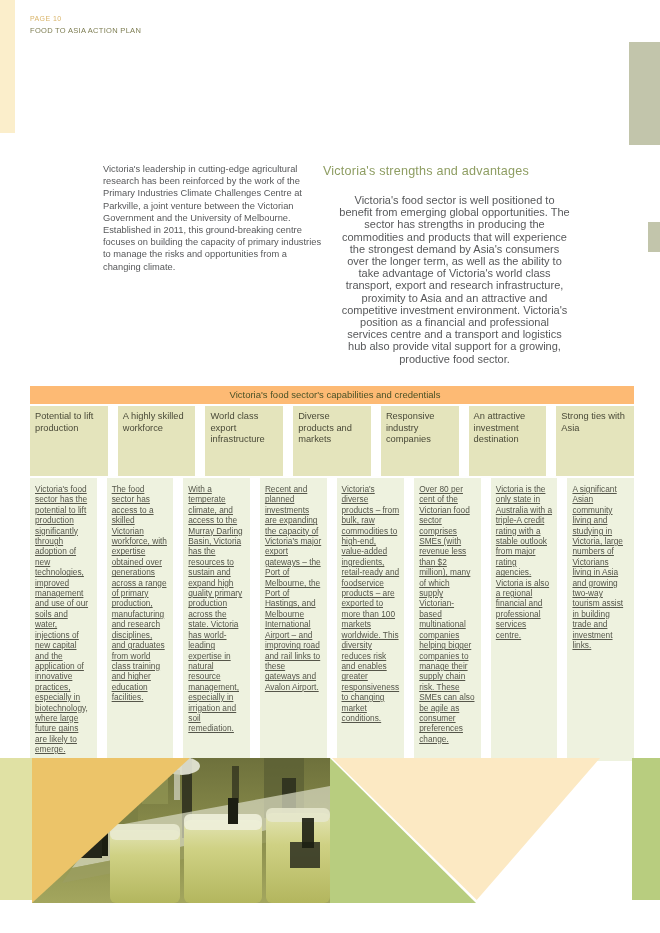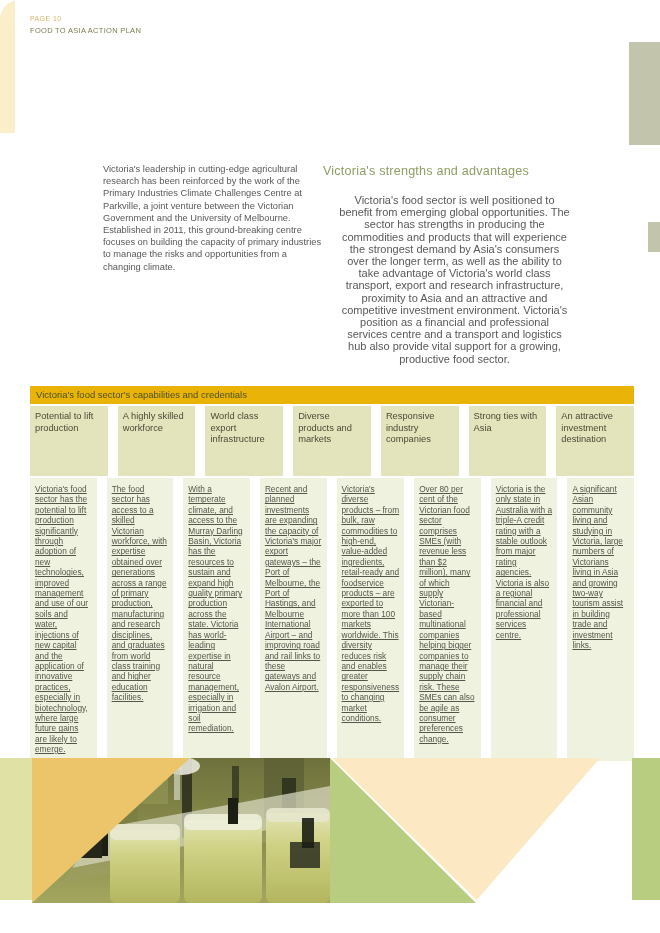--- a/index.html
+++ b/index.html
@@ -1,35 +1,35 @@
 <!DOCTYPE html>
 <html><head>
 <meta charset="utf-8">
 <style>
   html,body{margin:0;padding:0;background:#fff;}
   .page{
     position:relative;width:660px;height:933px;margin:0 auto;background:#ffffff;
-    font-family:"Liberation Sans", sans-serif;color:#57585a;overflow:hidden;border-radius:19px;
+    font-family:"Liberation Sans", sans-serif;color:#57585a;overflow:hidden;
   }
   
   .strip-top-left{position:absolute;left:0;top:0;width:15px;height:133px;background:#fbeecb;}
   .block-top-right{position:absolute;left:629px;top:42px;width:31px;height:103px;background:#c2c5ab;}
   .block-right-small{position:absolute;left:648px;top:222px;width:12px;height:30px;background:#c2c5ab;}
   
   .pagehead{position:absolute;left:30px;top:14px;line-height:10px;}
   .page-label{font-size:7px;color:#d9b469;letter-spacing:.4px;}
   .doc-title{font-size:7.5px;color:#7d7d52;letter-spacing:.3px;margin-top:2px;}
   
   .col-left{position:absolute;left:90px;top:163px;width:224px;font-size:9.3px;line-height:12.2px;margin-left:13px;}
   .col-right{position:absolute;left:323px;top:164px;width:263px;}
   .strengths-heading{font-size:12.6px;color:#8e9d62;margin:0 0 5px 0;font-weight:400;letter-spacing:.2px;}
   .col-right p{margin:16px;font-size:11px;line-height:12.2px;text-align:center;}
   
   .cap-table{position:absolute;left:30px;top:386px;width:604px;}
-  .cap-title{background:#eab308;color:#4a5226;font-size:9.5px;height:18px;line-height:18px;padding-left:6px;}
+  .cap-title{background:#fdba74;color:#4a5226;font-size:9.5px;height:18px;line-height:18px;padding-left:6px;text-align:center;}
   .cap-row{display:flex;gap:10px;margin-top:2px;}
   .cap-cell{flex:1 1 0;box-sizing:border-box;}
   .cap-head .cap-cell{background:#e4e4bc;color:#4a4a38;font-size:9.3px;line-height:11.6px;
     padding:5px 5px 6px 5px;min-height:70px;}
   .cap-body .cap-cell{background:#eef2df;color:#55564a;font-size:8.3px;line-height:10.4px;
     padding:6px 5px;min-height:283px;text-decoration:underline;}
   
   .strip-bottom-left{position:absolute;left:0;top:758px;width:32px;height:142px;background:#e0e1a4;}
   .photo{position:absolute;left:32px;top:758px;width:298px;height:145px;overflow:hidden;z-index:1;}
   .gold-tri{position:absolute;left:32px;top:758px;width:298px;height:145px;
@@ -63,22 +63,22 @@
 
   <div class="cap-table">
     <div class="cap-title">Victoria's food sector's capabilities and credentials</div>
 
     <div class="cap-row cap-head">
       <div class="cap-cell">Potential to lift production</div>
       <div class="cap-cell">A highly skilled workforce</div>
       <div class="cap-cell">World class export infrastructure</div>
       <div class="cap-cell">Diverse products and markets</div>
       <div class="cap-cell">Responsive industry companies</div>
+      <div class="cap-cell">An attractive investment destination</div>
       <div class="cap-cell">Strong ties with Asia</div>
-      <div class="cap-cell">An attractive investment destination</div>
     </div>
 
     <div class="cap-row cap-body">
       <div class="cap-cell">Victoria's food sector has the potential to lift production significantly through adoption of new technologies, improved management and use of our soils and water, injections of new capital and the application of innovative practices, especially in biotechnology, where large future gains are likely to emerge.</div>
       <div class="cap-cell">The food sector has access to a skilled Victorian workforce, with expertise obtained over generations across a range of primary production, manufacturing and research disciplines, and graduates from world class training and higher education facilities.</div>
       <div class="cap-cell">With a temperate climate, and access to the Murray Darling Basin, Victoria has the resources to sustain and expand high quality primary production across the state. Victoria has world-leading expertise in natural resource management, especially in irrigation and soil remediation.</div>
       <div class="cap-cell">Recent and planned investments are expanding the capacity of Victoria's major export gateways – the Port of Melbourne, the Port of Hastings, and Melbourne International Airport – and improving road and rail links to these gateways and Avalon Airport.</div>
       <div class="cap-cell">Victoria's diverse products – from bulk, raw commodities to high-end, value-added ingredients, retail-ready and foodservice products – are exported to more than 100 markets worldwide. This diversity reduces risk and enables greater responsiveness to changing market conditions.</div>
       <div class="cap-cell">Over 80 per cent of the Victorian food sector comprises SMEs (with revenue less than $2 million), many of which supply Victorian-based multinational companies helping bigger companies to manage their supply chain risk. These SMEs can also be agile as consumer preferences change.</div>
       <div class="cap-cell">Victoria is the only state in Australia with a triple-A credit rating with a stable outlook from major rating agencies. Victoria is also a regional financial and professional services centre.</div>

